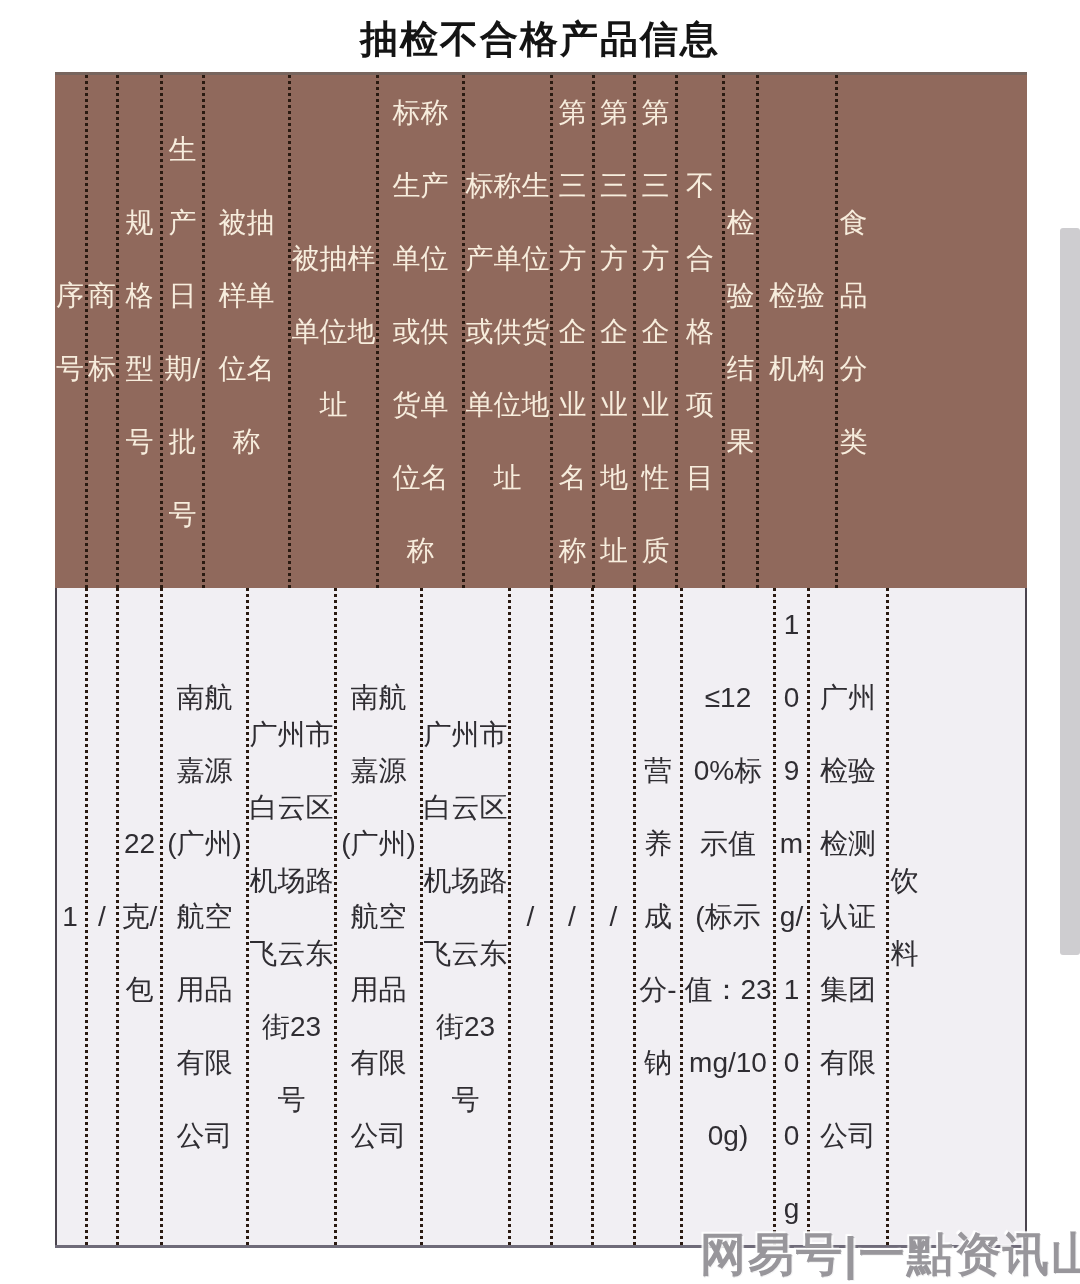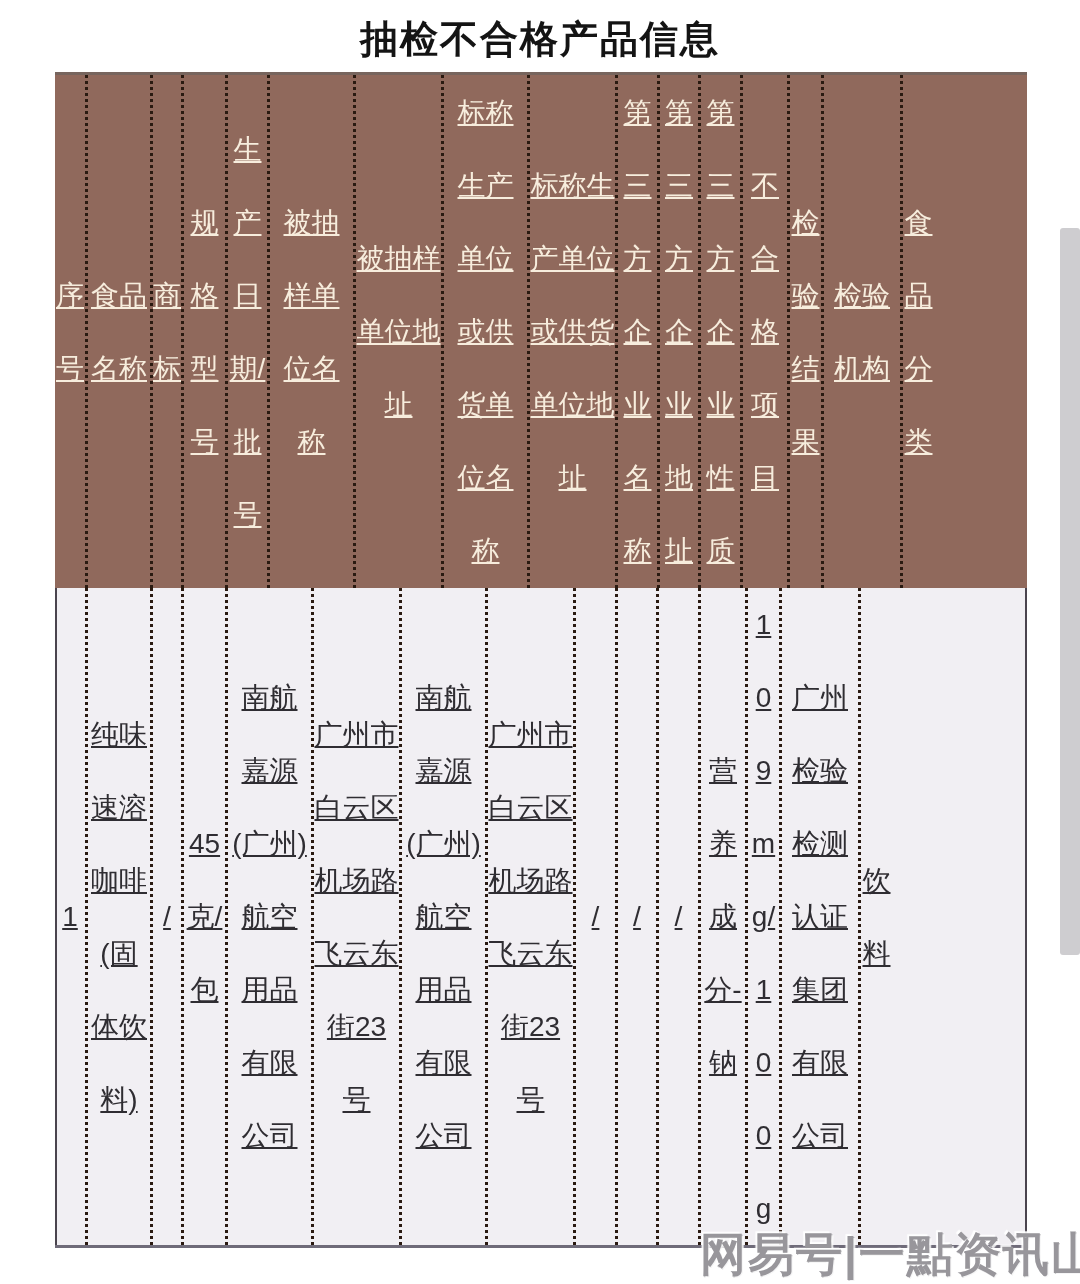--- a/index.html
+++ b/index.html
@@ -26,21 +26,20 @@
     color:#2f2d32;position:relative;
   }
   .trow::before,.trow::after{
     content:"";position:absolute;top:0;bottom:0;width:2px;background:#4a444e;
   }
   .trow::before{left:0}
   .trow::after{right:0}
   .cell{
     box-sizing:border-box;display:flex;align-items:center;justify-content:center;
     overflow:hidden;
-    text-decoration:underline;
   }
   .cell + .cell{border-left:3px dotted #2a1a11;}
   .ct{
     white-space:pre-line;text-align:center;
     font-size:28px;line-height:73px;display:block;width:100%;
   }
   .w1{width:30px}.w2{width:65px}.w3{width:31px}.w4{width:44px}
   .w5{width:42px}.w6{width:86px}.w7{width:88px}.w8{width:86px}
   .w9{width:88px}.w10{width:42px}.w11{width:41px}.w12{width:42px}
   .w13{width:47px}.w14{width:93px}.w15{width:34px}.w16{width:79px}
@@ -66,24 +65,20 @@
 
   <div class="title">抽检不合格产品信息</div>
 
   <div class="table">
 
     <div class="thead">
       <div class="cell w1">
           <span class="ct">序
 号</span>
         </div>
-      <div class="cell w2">
-          <span class="ct">食品
-名称</span>
-        </div>
       <div class="cell w3">
           <span class="ct">商
 标</span>
         </div>
       <div class="cell w4">
           <span class="ct">规
 格
 型
 号</span>
         </div>
@@ -171,33 +166,25 @@
 品
 分
 类</span>
         </div>
     </div>
 
     <div class="trow">
       <div class="cell w1">
           <span class="ct">1</span>
         </div>
-      <div class="cell w2">
-          <span class="ct">纯味
-速溶
-咖啡
-(固
-体饮
-料)</span>
-        </div>
       <div class="cell w3">
           <span class="ct">/</span>
         </div>
       <div class="cell w4">
-          <span class="ct">45
+          <span class="ct">22
 克/
 包</span>
         </div>
       <div class="cell w6">
           <span class="ct">南航
 嘉源
 (广州)
 航空
 用品
 有限
@@ -236,20 +223,29 @@
         </div>
       <div class="cell w12">
           <span class="ct">/</span>
         </div>
       <div class="cell w13">
           <span class="ct">营
 养
 成
 分-
 钠</span>
+        </div>
+      <div class="cell w14">
+          <span class="ct">≤12
+0%标
+示值
+(标示
+值：23
+mg/10
+0g)</span>
         </div>
       <div class="cell w15">
           <span class="ct">1
 0
 9
 m
 g/
 1
 0
 0

